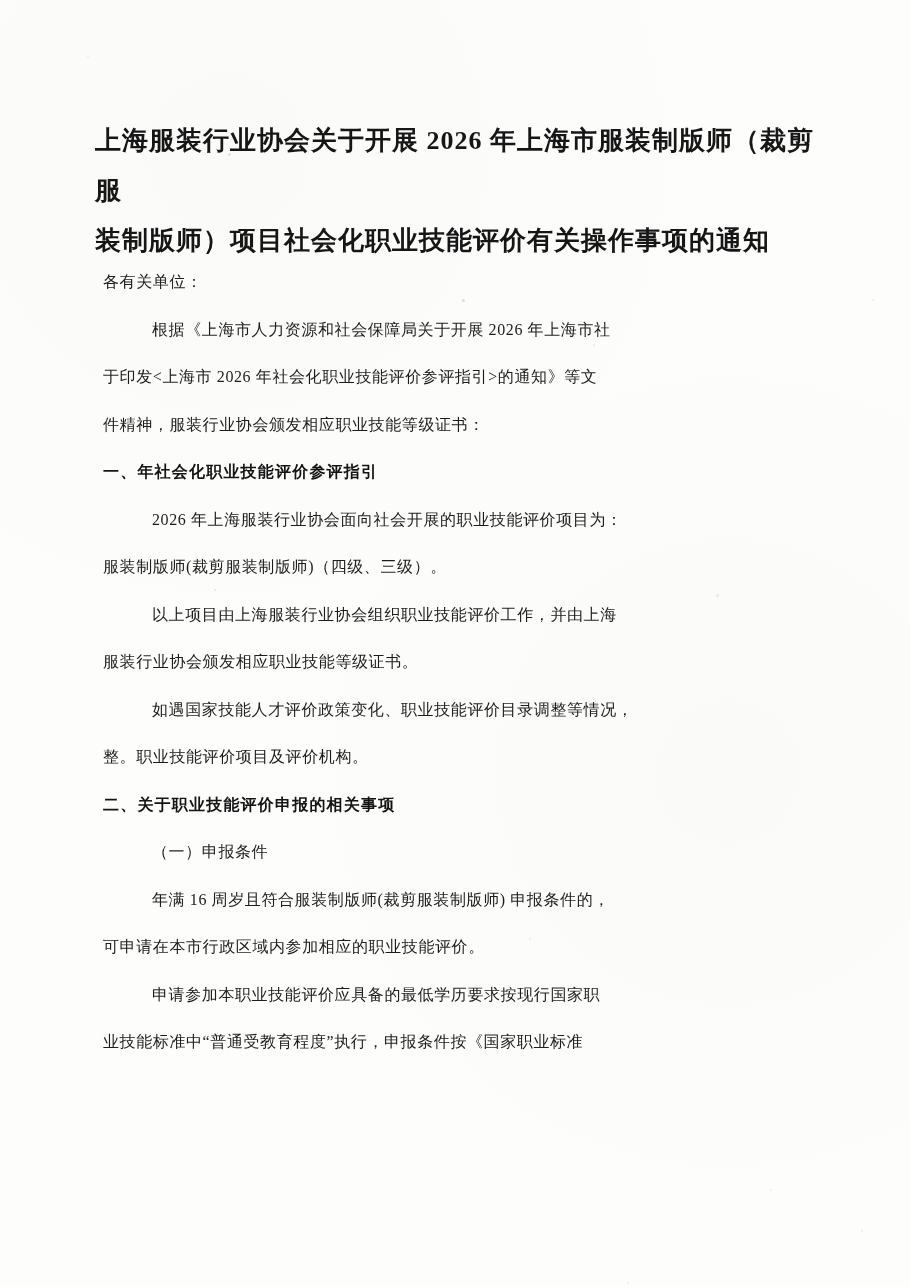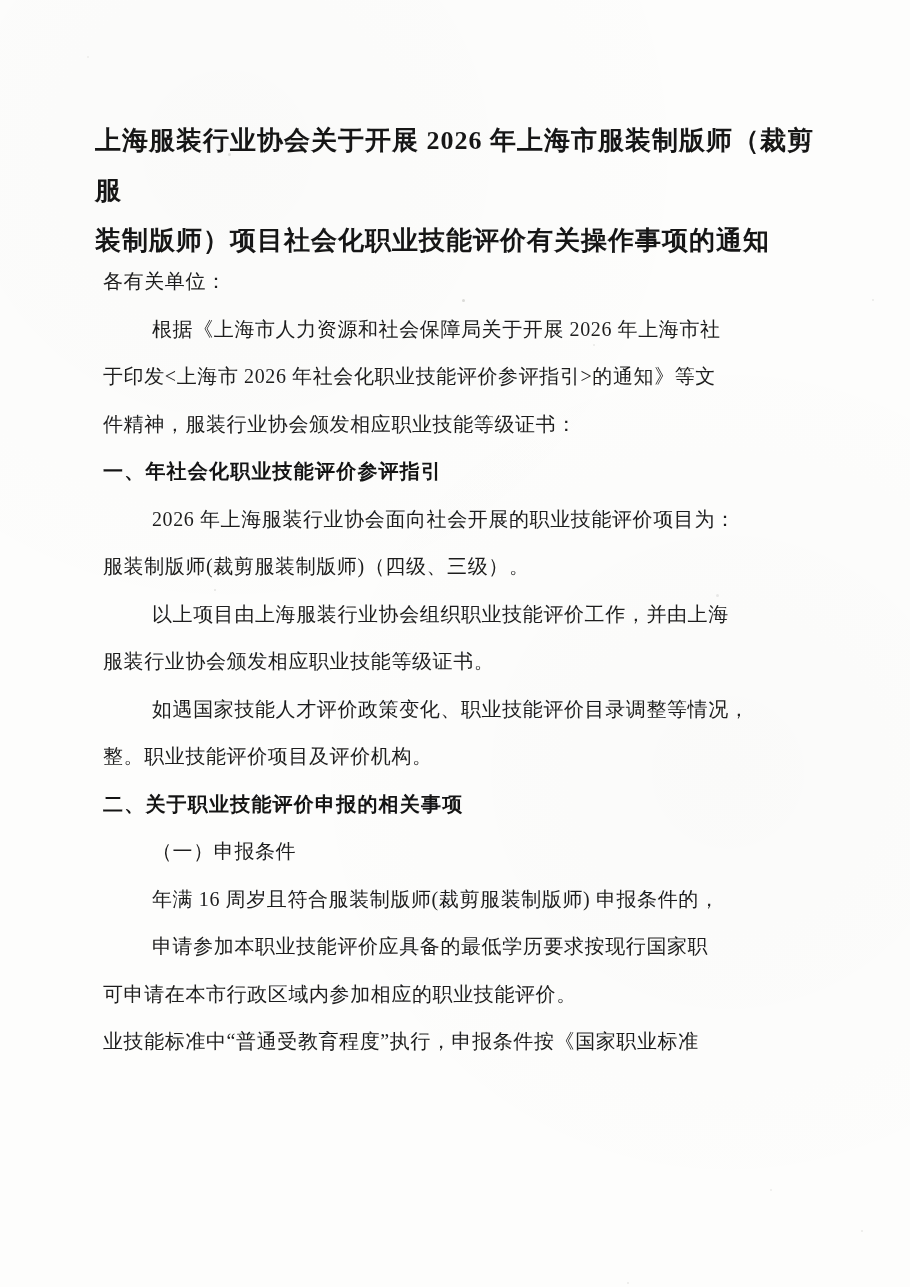--- a/index.html
+++ b/index.html
@@ -33,21 +33,21 @@
     font-weight: 700;
     line-height: 50px;
     letter-spacing: 1px;
     color: #161616;
   }
   .doc-body {
     position: absolute;
     top: 258px;
     left: 103px;
     width: 712px;
-    font-size: 20px;
+    font-size: 16px;
     line-height: 47.5px;
     letter-spacing: 0.6px;
     color: #1d1d1d;
   }
   .doc-line {
     white-space: nowrap;
     height: 47.5px;
   }
   .doc-line.indent {
     padding-left: 49px;
@@ -96,22 +96,22 @@
       <div class="doc-line bold">一、年社会化职业技能评价参评指引</div>
       <div class="doc-line indent">2026 年上海服装行业协会面向社会开展的职业技能评价项目为：</div>
       <div class="doc-line">服装制版师(裁剪服装制版师)（四级、三级）。</div>
       <div class="doc-line indent">以上项目由上海服装行业协会组织职业技能评价工作，并由上海</div>
       <div class="doc-line">服装行业协会颁发相应职业技能等级证书。</div>
       <div class="doc-line indent">如遇国家技能人才评价政策变化、职业技能评价目录调整等情况，</div>
       <div class="doc-line">整。职业技能评价项目及评价机构。</div>
       <div class="doc-line bold">二、关于职业技能评价申报的相关事项</div>
       <div class="doc-line indent">（一）申报条件</div>
       <div class="doc-line indent">年满 16 周岁且符合服装制版师(裁剪服装制版师) 申报条件的，</div>
+      <div class="doc-line">可申请在本市行政区域内参加相应的职业技能评价。</div>
       <div class="doc-line indent">申请参加本职业技能评价应具备的最低学历要求按现行国家职</div>
-      <div class="doc-line">可申请在本市行政区域内参加相应的职业技能评价。</div>
       <div class="doc-line">业技能标准中“普通受教育程度”执行，申报条件按《国家职业标准</div>
     </div>
 
   <div class="speckle sp1"></div>
   <div class="speckle sp2"></div>
   <div class="speckle sp3"></div>
   <div class="speckle sp4"></div>
   <div class="speckle sp5"></div>
   <div class="speckle sp6"></div>
   <div class="speckle sp8"></div>

